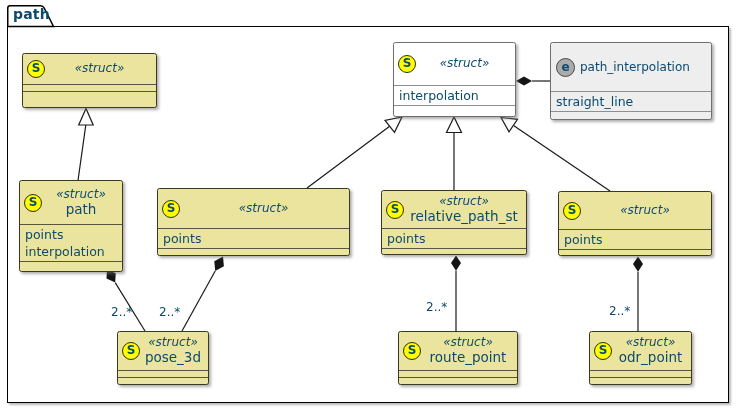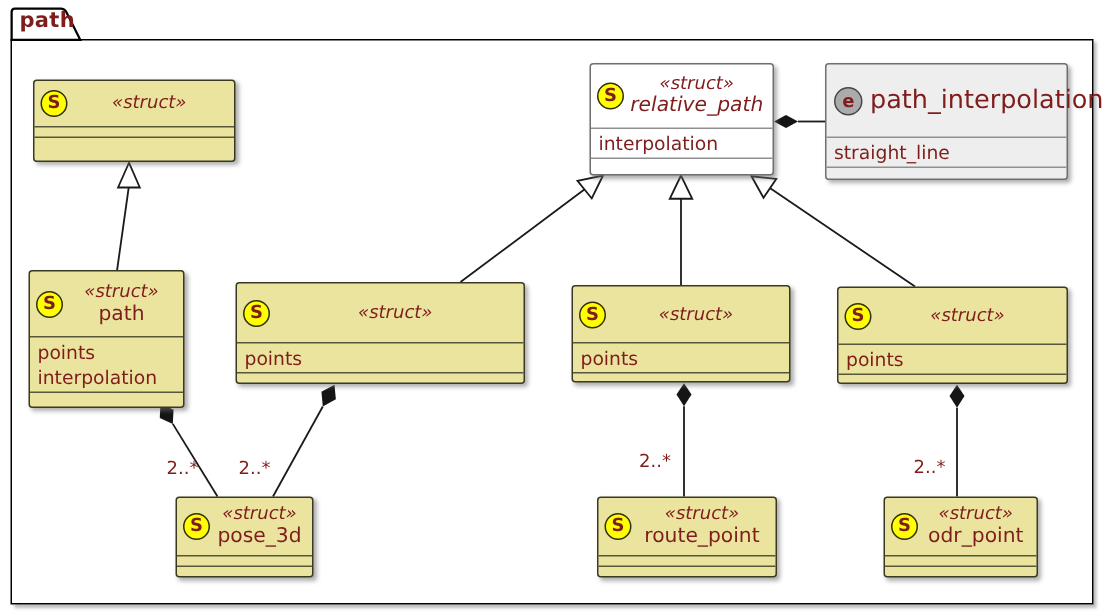--- a/index.html
+++ b/index.html
@@ -1,19 +1,19 @@
 <!DOCTYPE html>
 <html><head>
 <meta charset="utf-8">
 <style>
   * { margin:0; padding:0; box-sizing:border-box; }
   html,body { background:#fff; }
   #canvas {
     position:relative; width:737px; height:408px; background:#fff;
-    font-family:"DejaVu Sans", sans-serif; color:#7f1d1d; overflow:hidden;
+    font-family:"DejaVu Sans", sans-serif; color:#0c4a6e; overflow:hidden;
   }
   .frame {
     position:absolute; left:7px; top:26px; width:722px; height:377px;
     border:1.5px solid #000; background:#fff;
     box-shadow:2px 2px 2px rgba(150,150,150,.65); z-index:1;
   }
   svg.overlay { position:absolute; left:0; top:0; width:737px; height:408px; z-index:2; }
   .tab-label { position:absolute; left:13px; top:6px; font-size:14px; font-weight:bold; z-index:3; letter-spacing:.2px; }
 
   .box {
@@ -42,21 +42,21 @@
   .sec.empty { padding:0; flex:0 0 auto; }
   .box.white .sec { border-top-color:#8F8F8F; }
   .box.gray  .sec { border-top-color:#8F8F8F; }
 
   .ehead { display:flex; align-items:center; gap:5px; padding:3px 5px; flex:1 1 auto; }
   .ebadge {
     width:19px; height:19px; border-radius:50%; flex:0 0 auto;
     background:#ABABAB; border:1.2px solid #474747;
     font-size:12px; font-weight:bold; display:flex; align-items:center; justify-content:center;
   }
-  .ename { font-size:17px; white-space:nowrap; }
+  .ename { font-size:12px; white-space:nowrap; }
 
   .mult { position:absolute; font-size:12px; z-index:4; white-space:nowrap; }
 </style>
 </head>
 <body>
 
 <div id="canvas">
 
   <div class="frame"></div>
 
@@ -100,21 +100,20 @@
       <span class="stereo">«struct»</span>
     </div>
     <div class="sec empty" style="height:7px;"></div>
     <div class="sec empty" style="flex:1;"></div>
   </div>
 
   <div class="box white" style="left:393px; top:42px; width:123px; height:75px;">
     <div class="title">
       <span class="badge">S</span>
       <span class="stereo">«struct»</span>
-      <span class="cname abstract">relative_path</span>
     </div>
     <div class="sec">
       <div>interpolation</div>
     </div>
     <div class="sec empty" style="height:11px;"></div>
   </div>
 
   <div class="box gray" style="left:550px; top:42px; width:162px; height:78px;">
     <div class="ehead">
       <span class="ebadge">e</span>
@@ -147,20 +146,21 @@
     <div class="sec">
       <div>points</div>
     </div>
     <div class="sec empty" style="height:7px;"></div>
   </div>
 
   <div class="box" style="left:381px; top:190px; width:146px; height:65px;">
     <div class="title">
       <span class="badge">S</span>
       <span class="stereo">«struct»</span>
+      <span class="cname">relative_path_st</span>
     </div>
     <div class="sec">
       <div>points</div>
     </div>
     <div class="sec empty" style="height:6px;"></div>
   </div>
 
   <div class="box" style="left:558px; top:191px; width:154px; height:65px;">
     <div class="title">
       <span class="badge">S</span>

